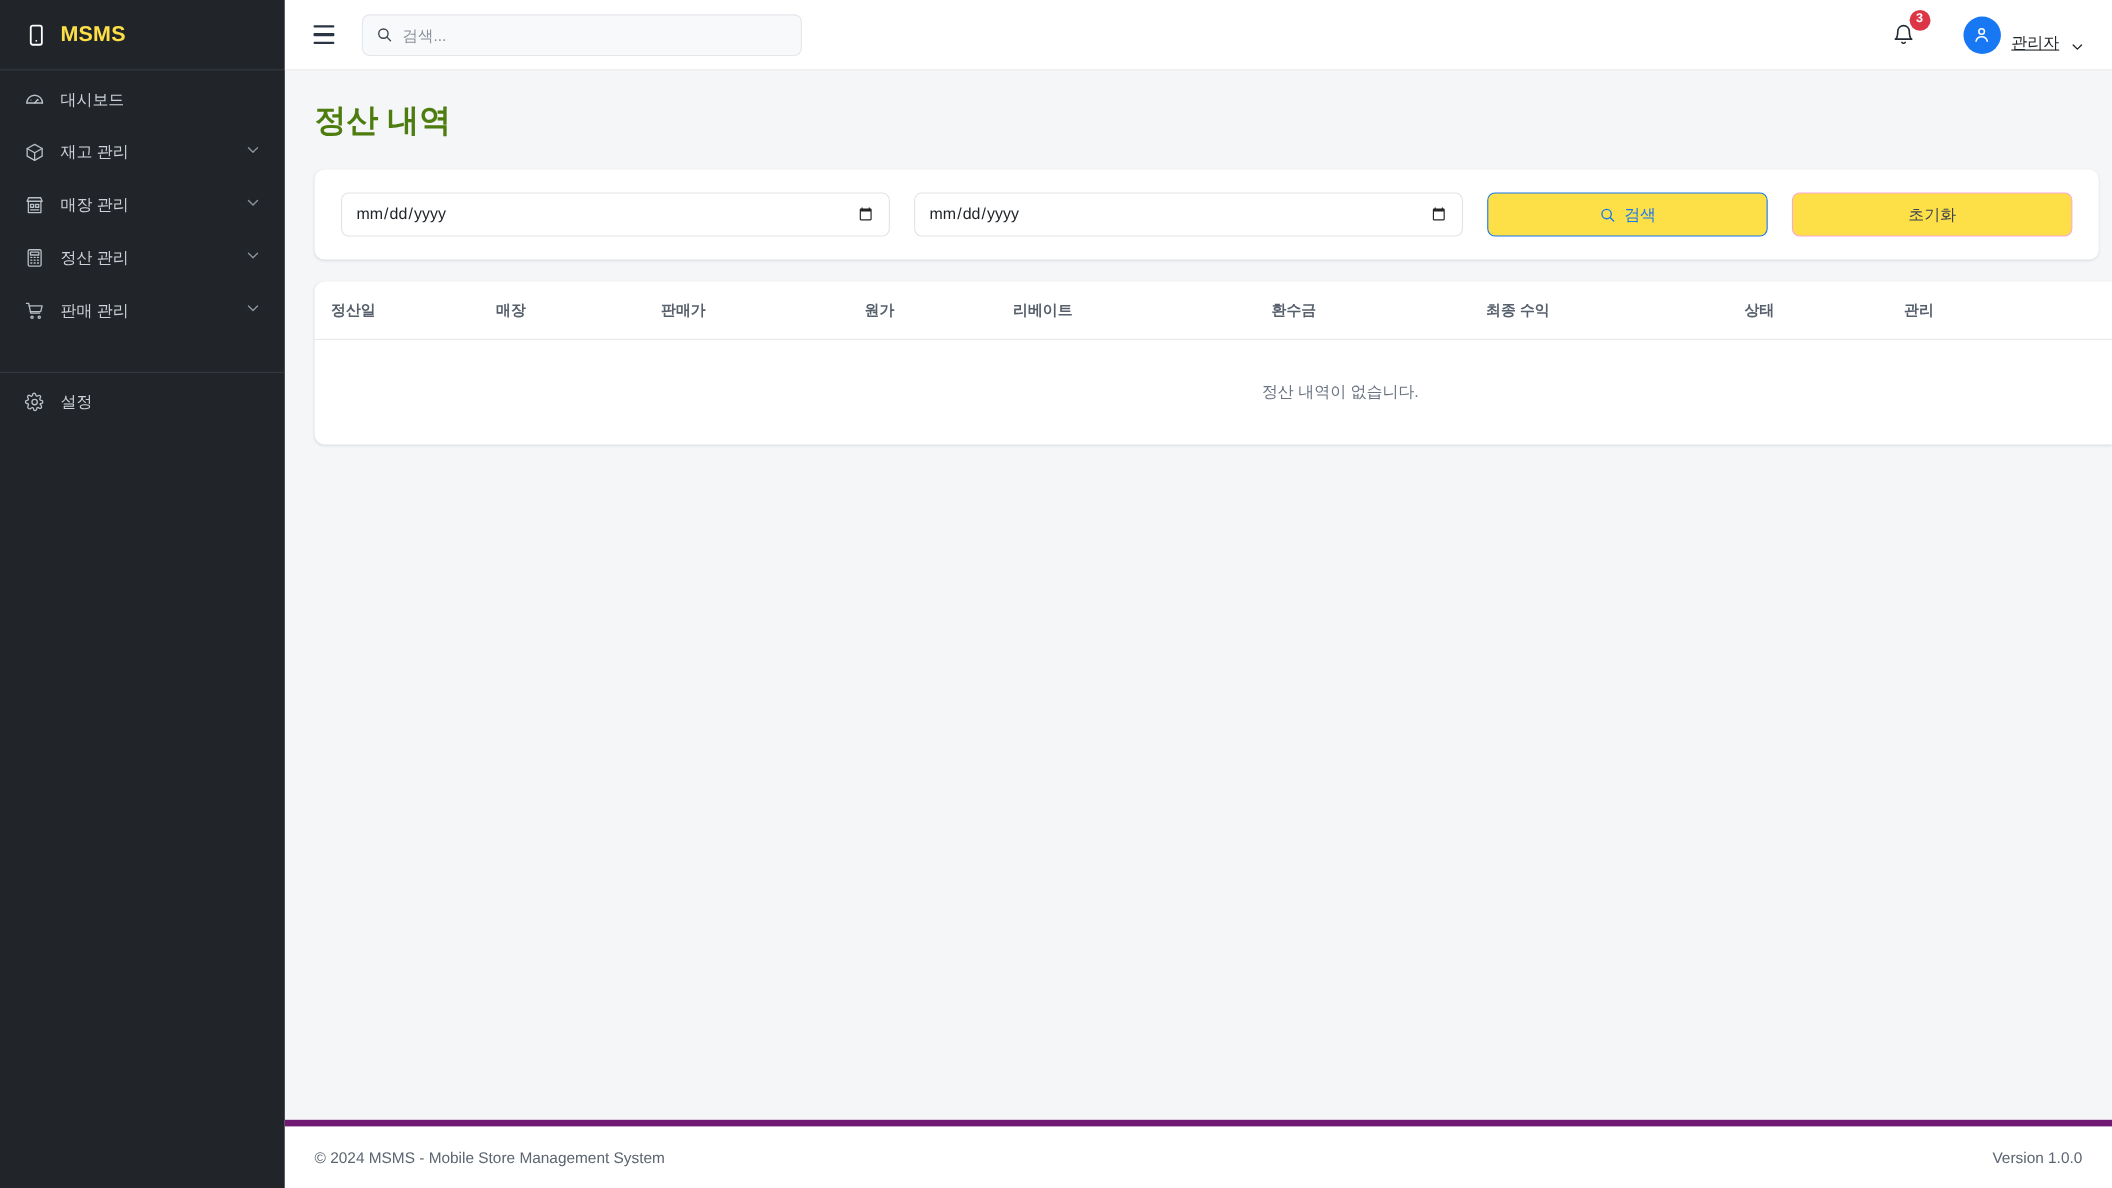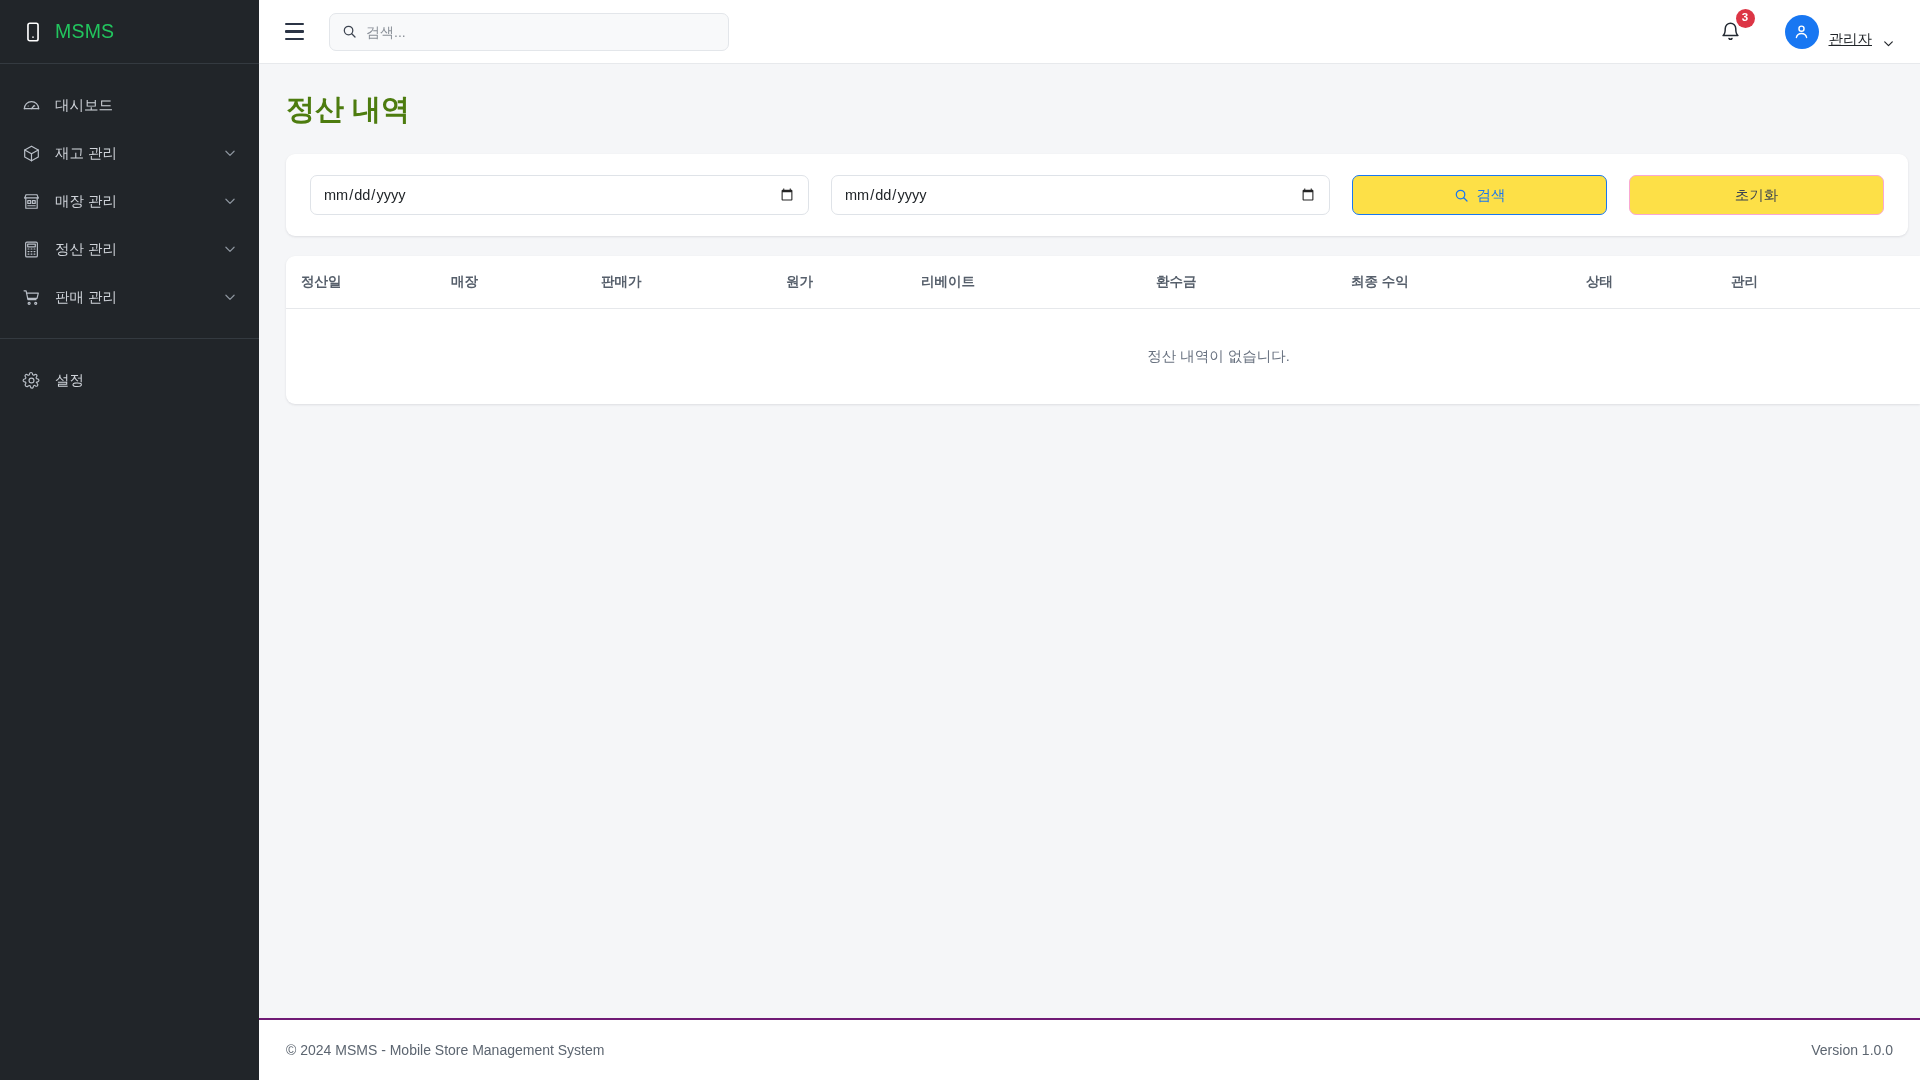--- a/index.html
+++ b/index.html
@@ -21,26 +21,26 @@
     color: #c8ccd2;
     display: flex; flex-direction: column;
   }
   .brand {
     height: 64px; min-height: 64px;
     display: flex; align-items: center; gap: 11px;
     padding: 0 22px;
     border-bottom: 1px solid #343a40;
   }
   .brand-icon { width: 22px; height: 22px; color: #ffffff; display: block; }
-  .brand-text { font-size: 19.5px; font-weight: normal; color: #22c55e; letter-spacing: .2px; }
+  .brand-text { font-size: 19.5px; font-weight: bold; color: #fde047; letter-spacing: .2px; }
 
   .nav { padding-top: 17px; }
   .nav-item {
     height: 48px;
-    display: flex; align-items: center;
+    display: flex; 
     padding: 0 22px;
     cursor: pointer;
     color: #c3c8cf;
     position: relative;
   }
   .nav-ico { width: 19px; height: 19px; min-width: 19px; margin-right: 14px; color: #b9bfc7; display:block; }
   .nav-label { font-size: 14.5px; color: #ced2d8; }
   .nav-chev { margin-left: auto; width: 14px; height: 14px; color: #8d959e; display:block; }
 
   .nav-divider { height: 1px; background: #343a40; margin: 17px 0 17px 0; }
@@ -153,21 +153,21 @@
     text-align: center;
     font-size: 14.5px; color: #697280;
     padding: 38px 0;
     border-bottom: 0;
   }
 
   
   .footer {
     height: 62px; min-height: 62px;
     background: #ffffff;
-    border-top: 2px solid #701a75;
+    border-top: 6px solid #701a75;
     display: flex; align-items: center;
     padding: 0 27px;
     font-size: 14px; color: #5c6570;
   }
   .footer-version { margin-left: auto; }
 </style>
 </head>
 <body>
 
 <div class="app">

